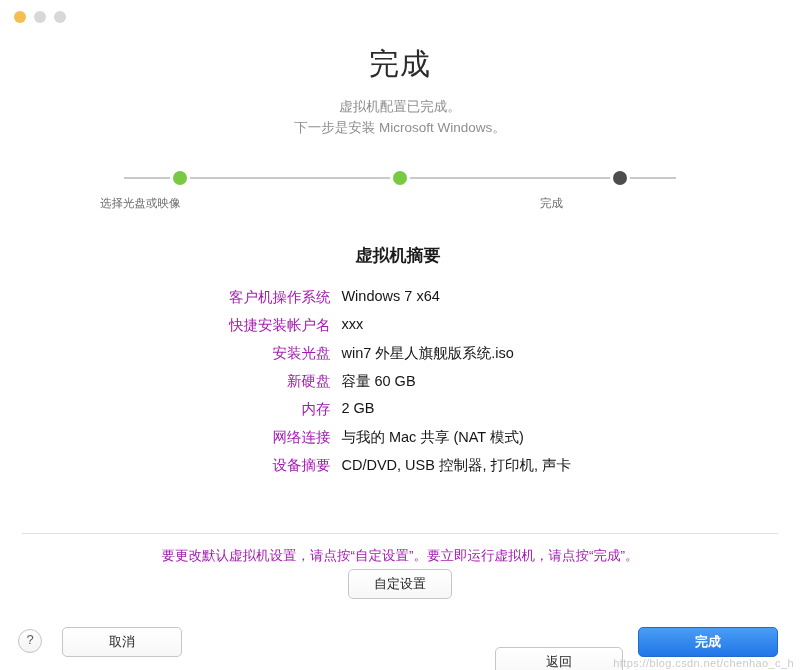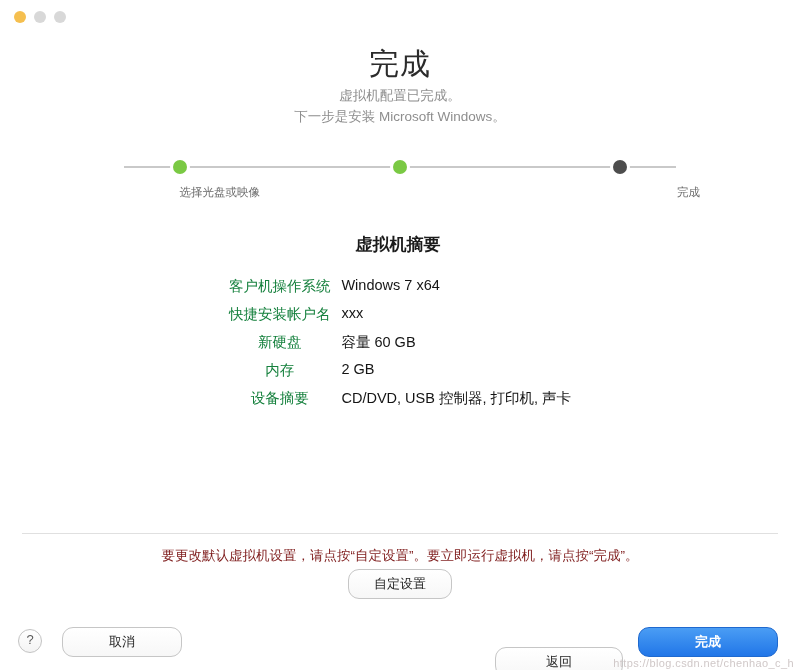--- a/index.html
+++ b/index.html
@@ -45,20 +45,21 @@
   }
   .headline .title {
     font-size: 30px;
     font-weight: normal;
     color: #2b2b2b;
     letter-spacing: 1px;
   }
   .headline .sub {
     font-size: 13.5px;
     color: #8e8e8e;
+    margin-top: 11px;
     line-height: 21px;
   }
 
   
   .stepper {
     margin: 30px auto 0;
     width: 600px;
     position: relative;
     height: 46px;
   }
@@ -71,21 +72,21 @@
     background: #c9c9c9;
   }
   .steps {
     position: relative;
     display: flex;
     justify-content: space-between;
     height: 100%;
   }
   .step {
     width: 160px;
-    text-align: right;
+    text-align: left;
     position: relative;
   }
   .step .bullet {
     width: 14px;
     height: 14px;
     border-radius: 50%;
     margin: 3px auto 0;
     position: relative;
     z-index: 2;
     box-shadow: 0 0 0 3px #ffffff;
@@ -114,22 +115,22 @@
   table.spec {
     margin: 0 auto;
     border-collapse: collapse;
     font-size: 14.5px;
   }
   table.spec td {
     padding: 4.5px 0;
     vertical-align: top;
   }
   table.spec td.k {
-    text-align: center;
-    color: #15803d;
+    text-align: right;
+    color: #a21caf;
     padding-right: 11px;
     white-space: nowrap;
   }
   table.spec td.v {
     text-align: left;
     color: #151515;
     white-space: nowrap;
   }
 
   
@@ -141,36 +142,36 @@
     height: 1px;
     background: #e0e0e0;
   }
   .note {
     position: absolute;
     top: 547px;
     left: 0;
     right: 0;
     text-align: center;
     font-size: 13.5px;
-    color: #7f1d1d;
+    color: #a21caf;
   }
   .custom-wrap {
     position: absolute;
     top: 569px;
     left: 0;
     right: 0;
     text-align: center;
   }
   button {
     font-family: "Liberation Sans", sans-serif;
     font-size: 13px;
     color: #1f1f1f;
     background: linear-gradient(#ffffff, #f7f7f7);
     border: 1px solid #c6c6c6;
-    border-radius: 11px;
+    border-radius: 5px;
     padding: 5px 16px;
     min-height: 24px;
     cursor: default;
   }
   .btn-custom { min-width: 104px; }
 
   
   .bottombar {
     position: absolute;
     left: 0;
@@ -272,26 +273,34 @@
     <tbody>
       <tr>
         <td class="k">客户机操作系统</td>
         <td class="v">Windows 7 x64</td>
       </tr>
       <tr>
         <td class="k">快捷安装帐户名</td>
         <td class="v">xxx</td>
       </tr>
       <tr>
+        <td class="k">安装光盘</td>
+        <td class="v">win7 外星人旗舰版系统.iso</td>
+      </tr>
+      <tr>
         <td class="k">新硬盘</td>
         <td class="v">容量 60 GB</td>
       </tr>
       <tr>
         <td class="k">内存</td>
         <td class="v">2 GB</td>
+      </tr>
+      <tr>
+        <td class="k">网络连接</td>
+        <td class="v">与我的 Mac 共享 (NAT 模式)</td>
       </tr>
       <tr>
         <td class="k">设备摘要</td>
         <td class="v">CD/DVD, USB 控制器, 打印机, 声卡</td>
       </tr>
     </tbody>
   </table>
 </div>
 
 <div class="divider"></div>

